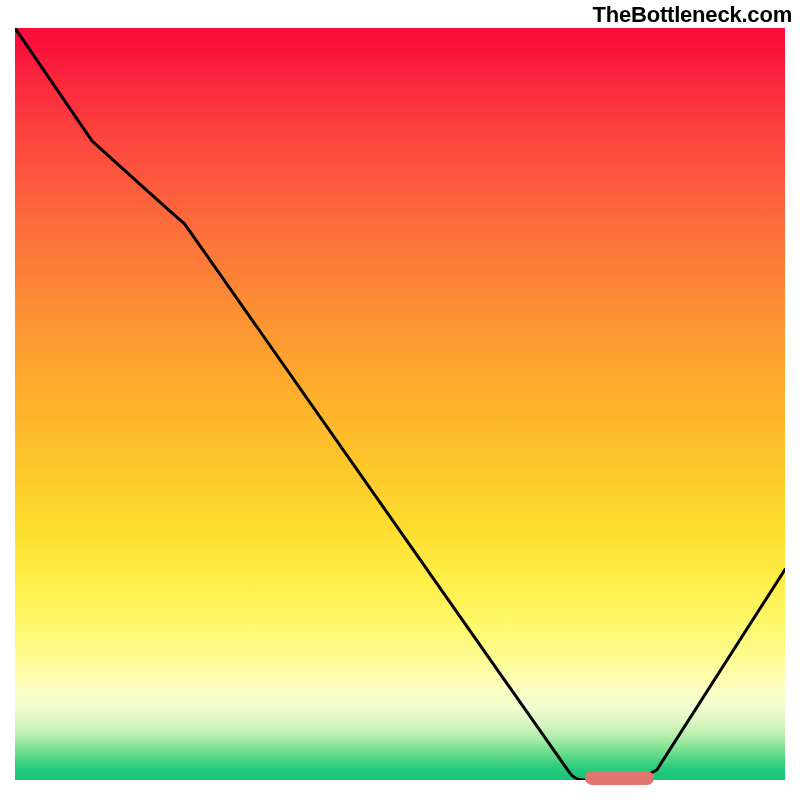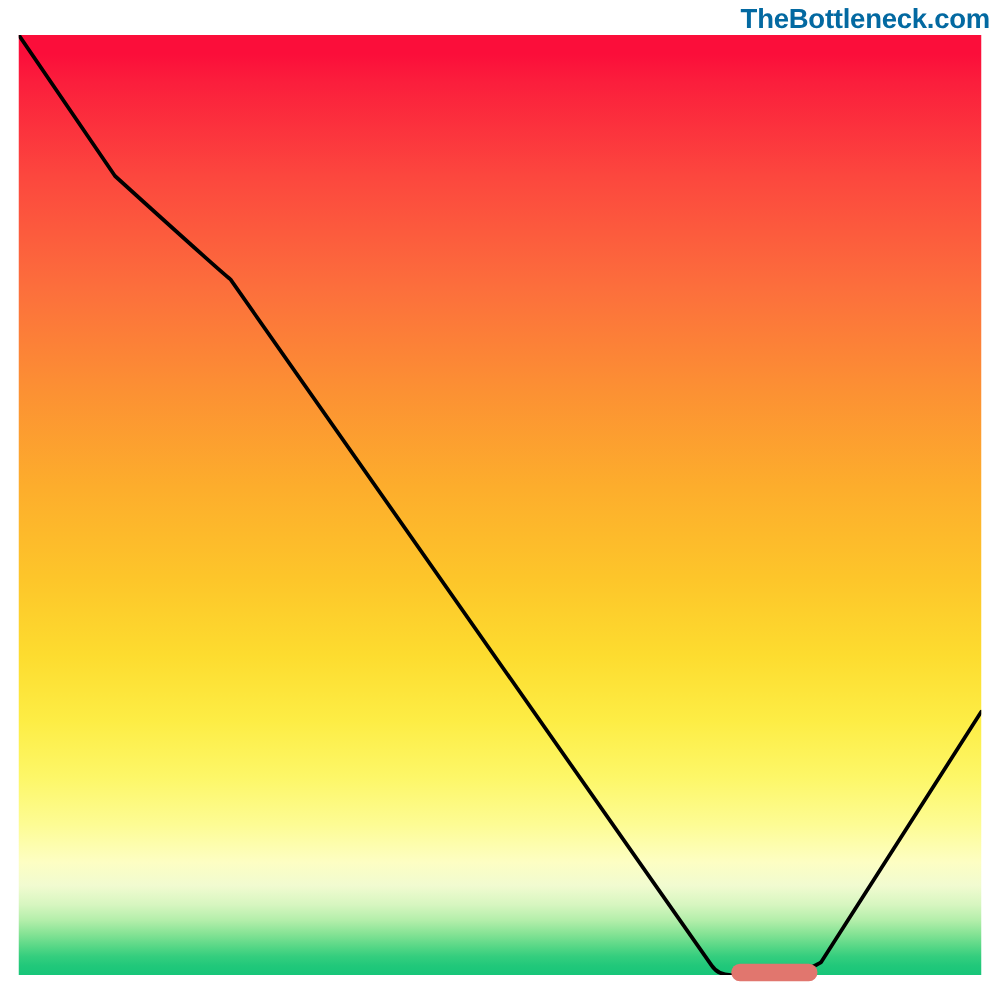--- a/index.html
+++ b/index.html
@@ -14,21 +14,21 @@
     position: relative;
     width: 800px;
     height: 800px;
   }
   .watermark {
     position: absolute;
     top: 2px;
     right: 8px;
     font-size: 22px;
     font-weight: 600;
-    color: #0369a1;
+    color: #000000;
     letter-spacing: -0.2px;
   }
   .plot-area {
     position: absolute;
     left: 15px;
     top: 27.5px;
     width: 770px;
     height: 752px;
     box-sizing: border-box;
   }

